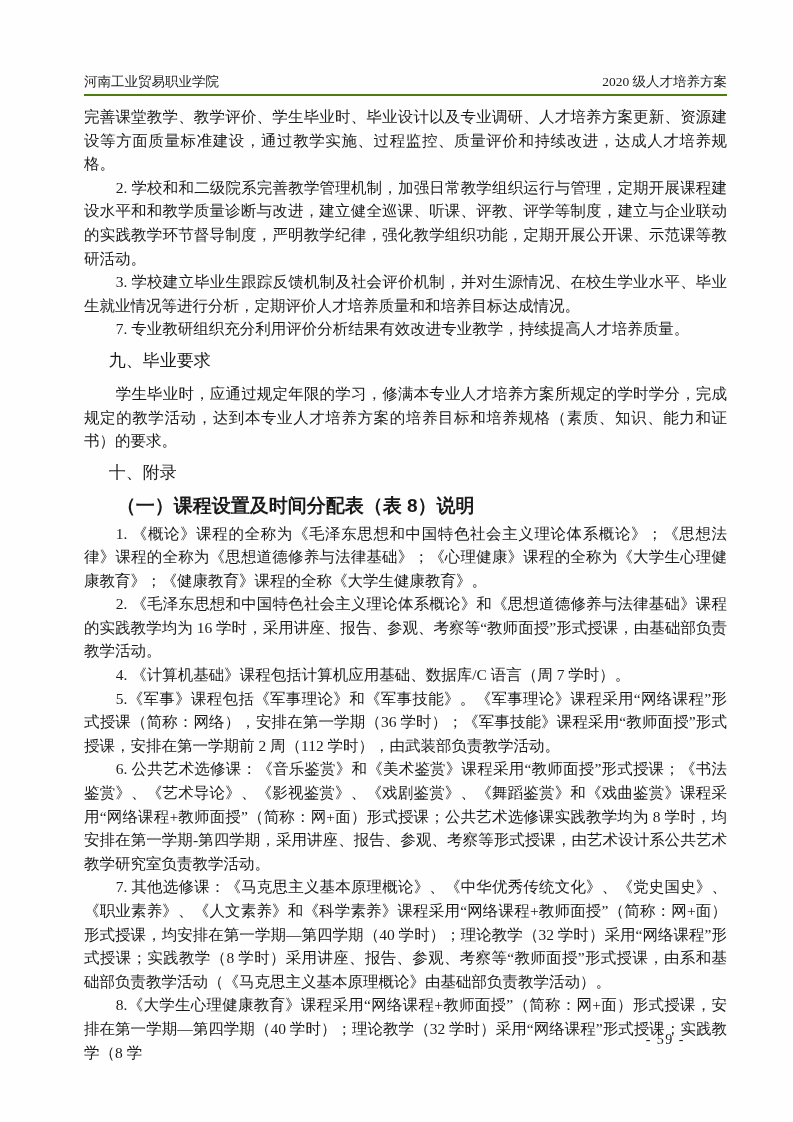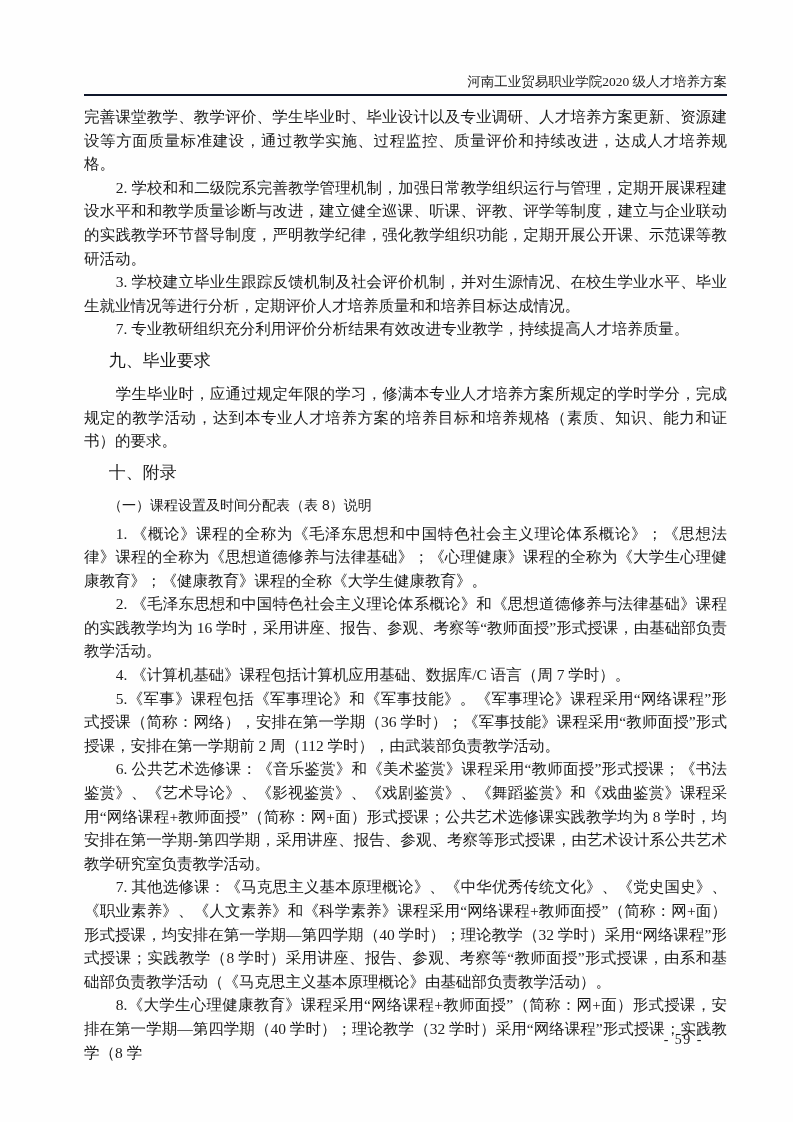--- a/index.html
+++ b/index.html
@@ -15,26 +15,26 @@
     color: #1a1a1a;
     font-family: "Liberation Serif", "DejaVu Serif", serif;
     overflow: hidden;
   }
   .header {
     position: absolute;
     left: 84px;
     top: 74px;
     width: 643px;
     display: flex;
-    justify-content: flex-end;
+    justify-content: space-between;
     align-items: flex-end;
     font-size: 13.5px;
     line-height: 16px;
     padding-bottom: 4px;
-    border-bottom: 2px solid #0f172a;
+    border-bottom: 2px solid #4d7c0f;
   }
   .content {
     position: absolute;
     left: 84px;
     top: 105px;
     width: 643px;
     font-size: 15.5px;
     line-height: 23.6px;
     text-align: justify;
   }
@@ -48,30 +48,30 @@
   .h1 {
     font-family: "Liberation Sans", "DejaVu Sans", sans-serif;
     font-weight: normal;
     font-size: 17px;
     line-height: 23.6px;
     margin: 8.5px 0 9px 0;
     padding-left: 1.45em;
   }
   .h2 {
     font-family: "Liberation Sans", "DejaVu Sans", sans-serif;
-    font-weight: normal;
-    font-size: 14px;
+    font-weight: bold;
+    font-size: 19px;
     line-height: 23.6px;
     margin: 5px 0 4px 0;
     padding-left: 1.72em;
   }
   .footer {
     position: absolute;
     top: 1032px;
-    right: 90px;
+    right: 108px;
     font-size: 14px;
     letter-spacing: 1.5px;
   }
 </style>
 </head>
 <body>
 
 <div class="page">
 
   <div class="header">

